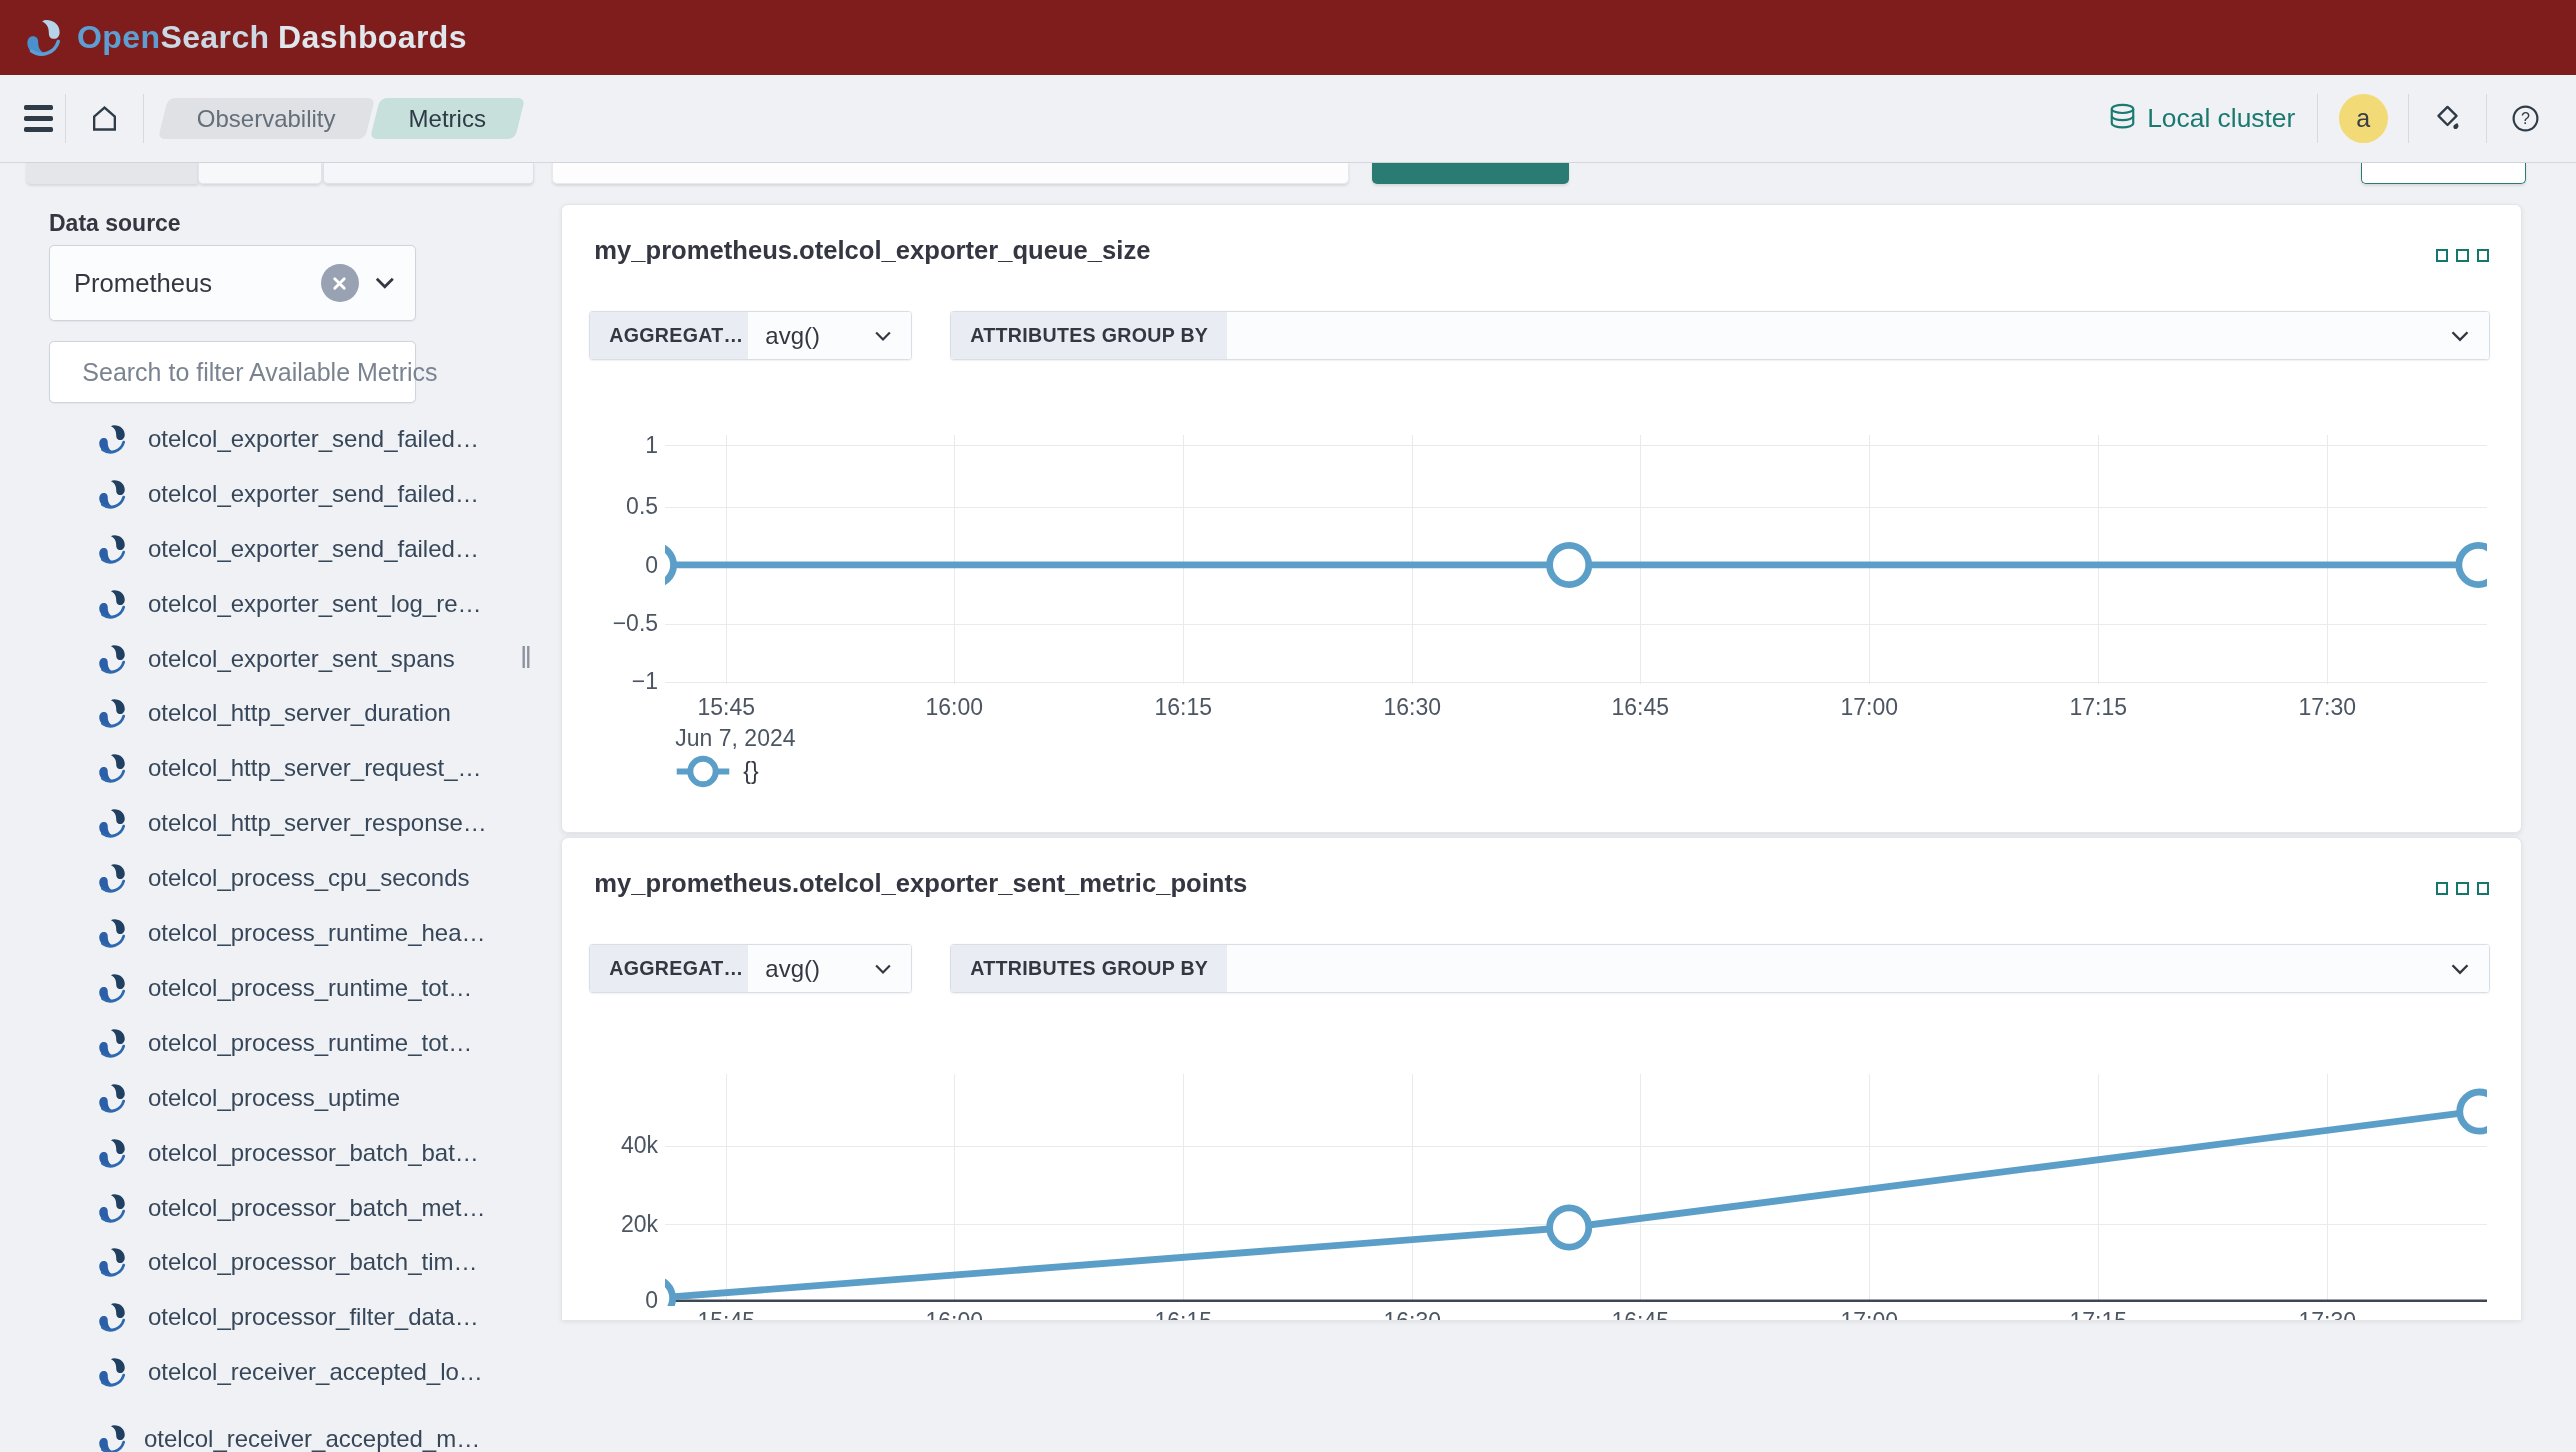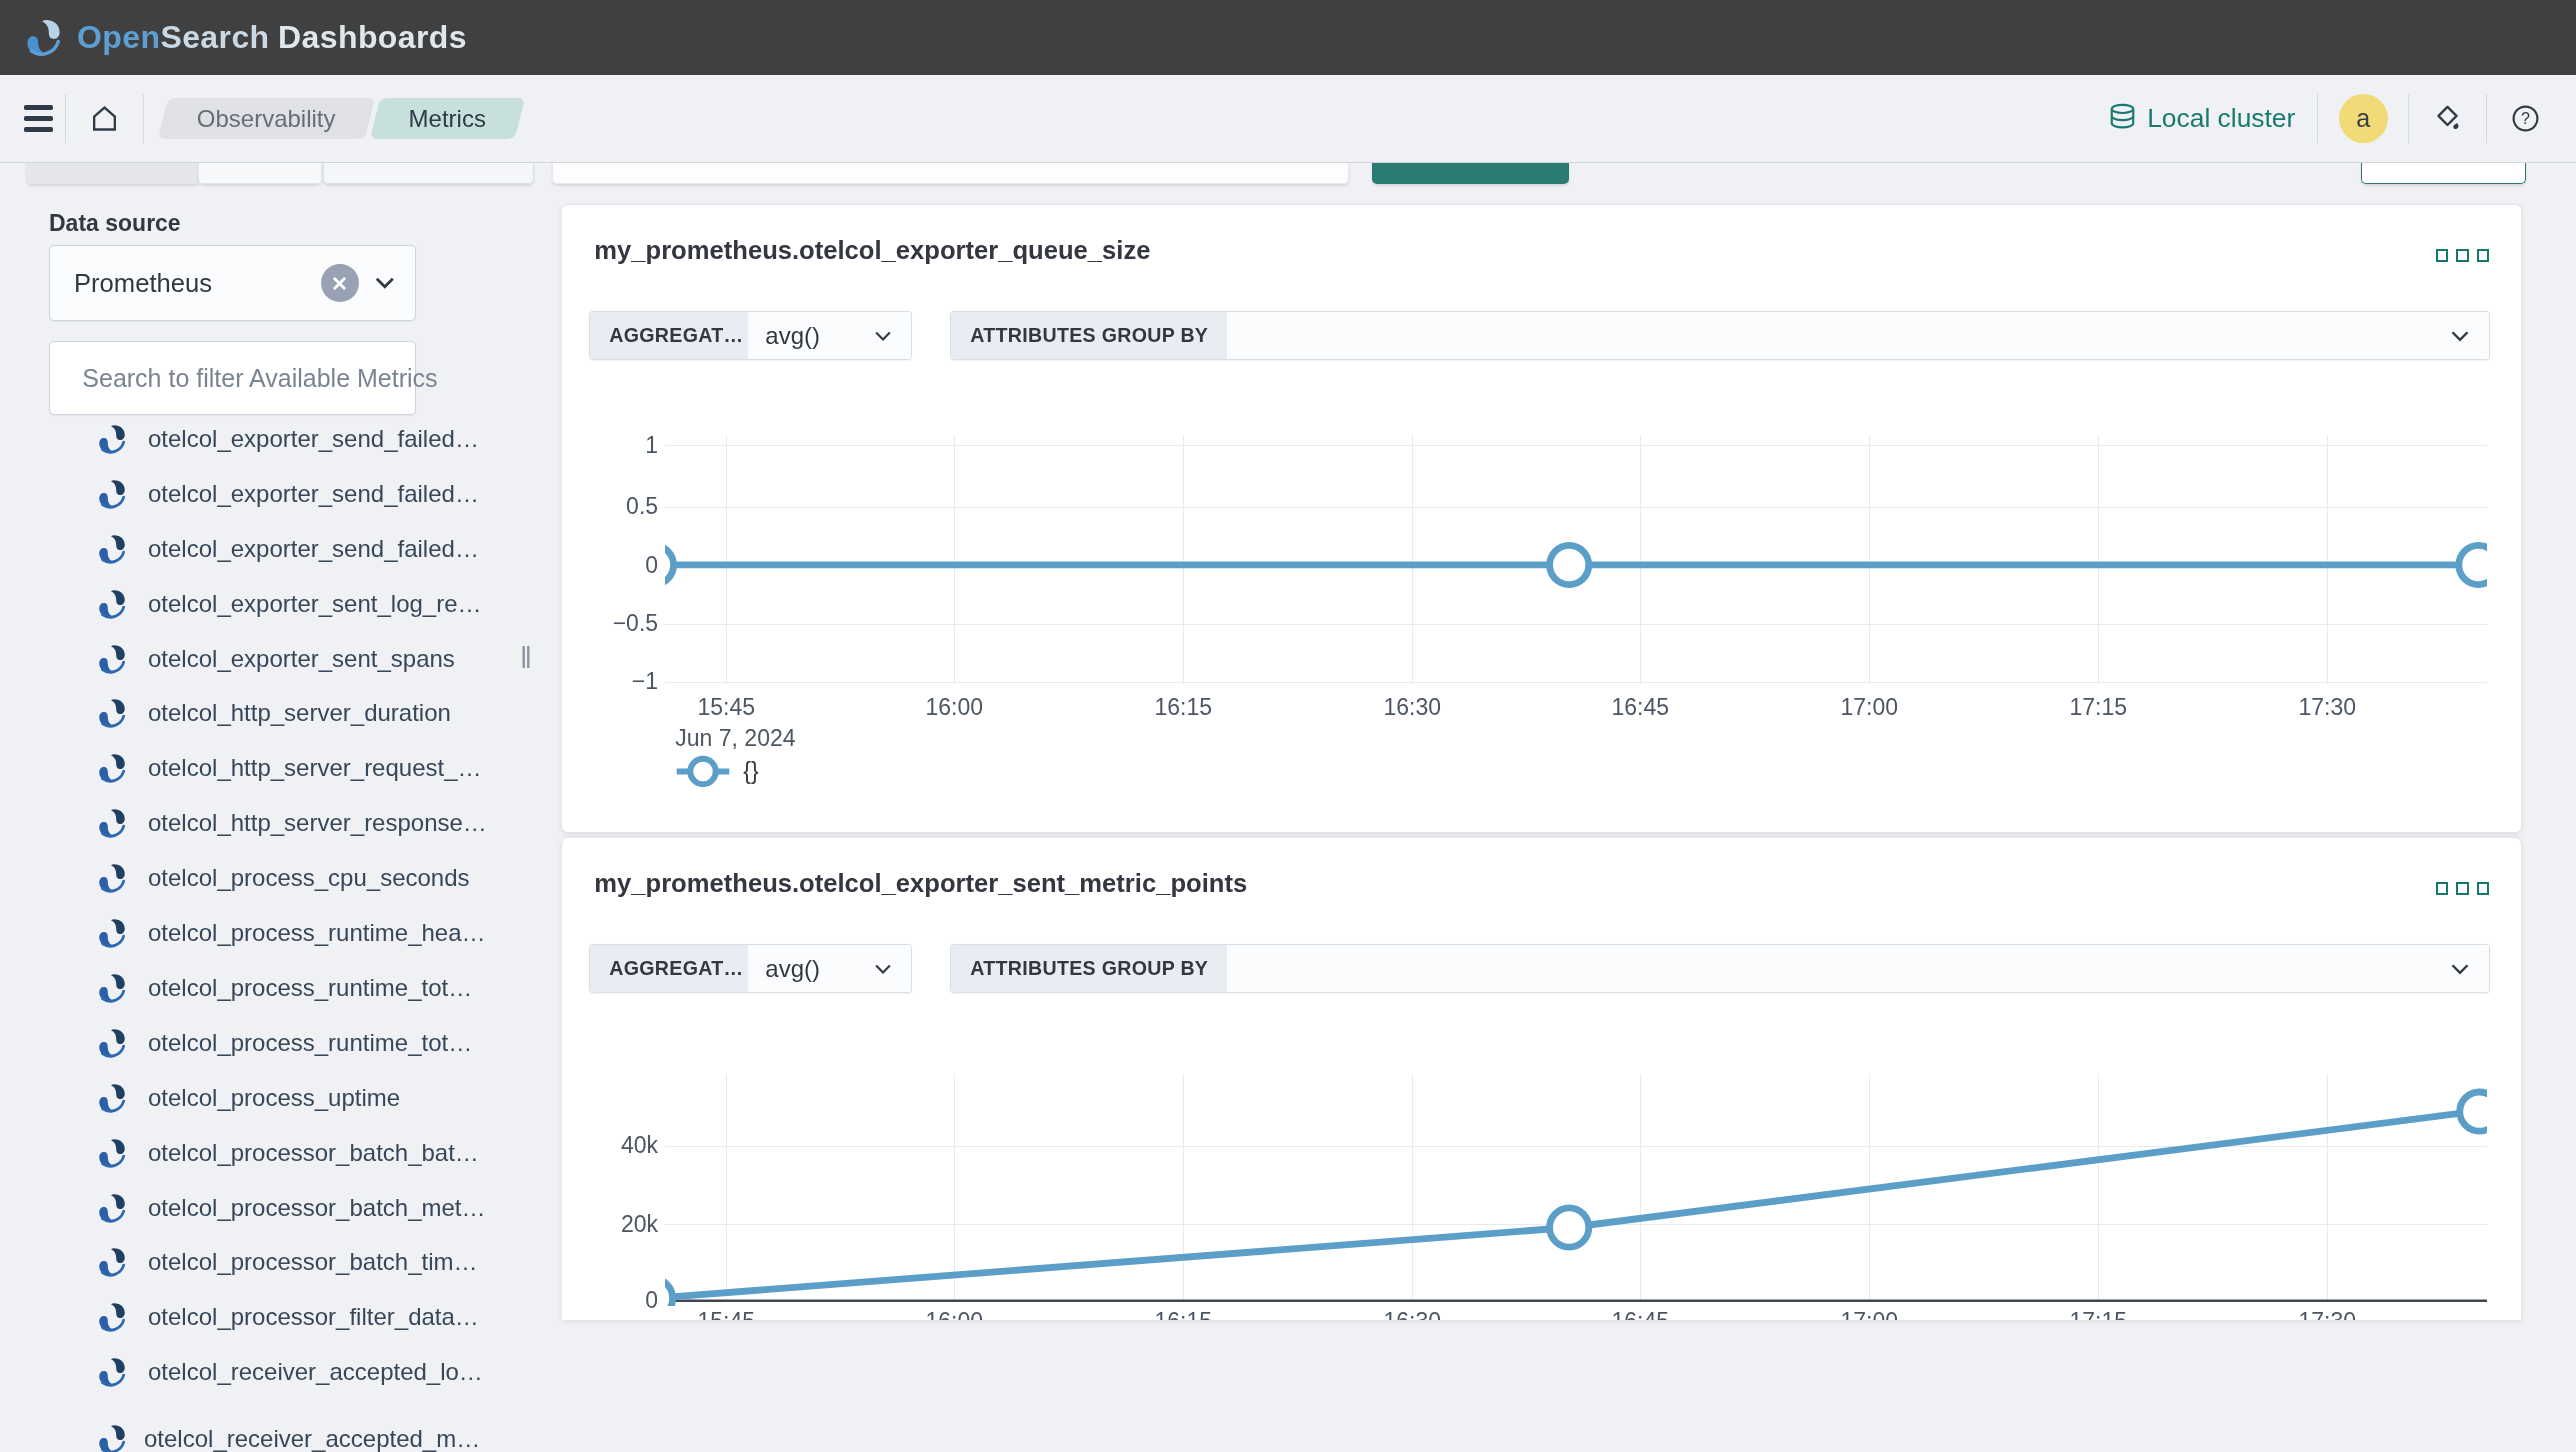--- a/index.html
+++ b/index.html
@@ -1,20 +1,20 @@
 <!DOCTYPE html>
 <html style="font-size:13.6px"><head>
 <meta charset="utf-8">
 <style>
   * { box-sizing: border-box; margin: 0; padding: 0; }
   html,body { width:2576px; height:1453px; overflow:hidden; }
   body { font-family:"Liberation Sans","DejaVu Sans",sans-serif; background:#F0F1F4; position:relative; color:#343741; }
 
   
-  .appbar { position:absolute; left:0; top:0; width:2576px; height:75px; background:#404040; display:flex; align-items:center; padding-left:22px; }
+  .appbar { position:absolute; left:0; top:0; width:2576px; height:75px; background:#7f1d1d; display:flex; align-items:center; padding-left:22px; }
   .brand { display:flex; align-items:center; gap:12px; }
   .brand-text { font-size:32px; font-weight:bold; letter-spacing:0.4px; }
   .brand-open { color:#5E9FD3; }
   .brand-search { color:#CBD9E4; }
   .brand-dash { color:#DFE6EC; margin-left:8.5px; }
 
   
   .navbar { position:absolute; left:0; top:75px; width:2576px; height:88px; background:#F0F1F4; border-bottom:0.9px solid #D3D7DD; }
   .nav-left { position:absolute; left:0; top:0; height:100%; display:flex; align-items:center; }
   .nav-right { position:absolute; right:12px; top:0; height:100%; display:flex; align-items:center; }
@@ -43,21 +43,21 @@
   .tool.d { left:552px; width:797px; background:#FDFDFE; border:0.9px solid #E6E9EE; border-top:none; }
   .tool.e { left:1372px; width:197px; background:#2A7C73; }
   .tool.f { left:2361px; width:165px; background:#FFFFFF; border:1.7px solid #2A7C73; border-top:none; }
 
   
   .sidebar { position:absolute; left:0; top:183px; width:546px; bottom:0; }
   .ds-label { position:absolute; left:49px; top:27px; font-size:23px; font-weight:bold; color:#343741; }
   .combo { position:absolute; left:49px; top:62px; width:367px; height:76px; background:#FBFCFD; border:0.9px solid #CED4DE; border-radius:5.1px; display:flex; align-items:center; padding:0 17px 0 24px; box-shadow:0 0.9px 1.7px rgba(0,0,0,.05); }
   .combo .val { flex:1; font-size:25.6px; color:#343741; }
   .clear-btn { width:38px; height:38px; border-radius:50%; background:#98A2B3; display:flex; align-items:center; justify-content:center; margin-right:13.6px; }
-  .searchbox { position:absolute; left:49px; top:158px; width:367px; height:74px; background:#FFFFFF; border:0.9px solid #CED4DE; border-radius:5.1px; display:flex; align-items:center; padding:0 17px; box-shadow:0 0.9px 1.7px rgba(0,0,0,.05); }
+  .searchbox { position:absolute; left:49px; top:158px; width:367px; height:62px; background:#FFFFFF; border:0.9px solid #CED4DE; border-radius:5.1px; display:flex; align-items:center; padding:0 17px; box-shadow:0 0.9px 1.7px rgba(0,0,0,.05); }
   .searchbox .ph { font-size:25px; color:#7A8491; margin-left:15.3px; white-space:nowrap; }
   .metric-list { position:absolute; left:0; top:232px; width:546px; bottom:0; overflow:hidden;margin-left:20px; }
   .metric-item { position:absolute; left:75px; height:48px; display:flex; align-items:center; gap:19px; }
   .metric-item .txt { font-size:24px; color:#37475A; white-space:nowrap; }
   .resize-handle { position:absolute; left:520px; top:642px; color:#8C939F; font-size:29px; letter-spacing:1.7px; }
 
   
   .content { position:absolute; left:546px; top:183px; right:0; bottom:0; }
   .panel { position:absolute; left:15.3px; width:1961px; background:#FFFFFF; border:0.9px solid #E2E5EA; box-shadow:0 1.7px 5.1px rgba(0,0,0,.07); }
   .panel1 { top:21px; height:629px; border-radius:6.8px; }

